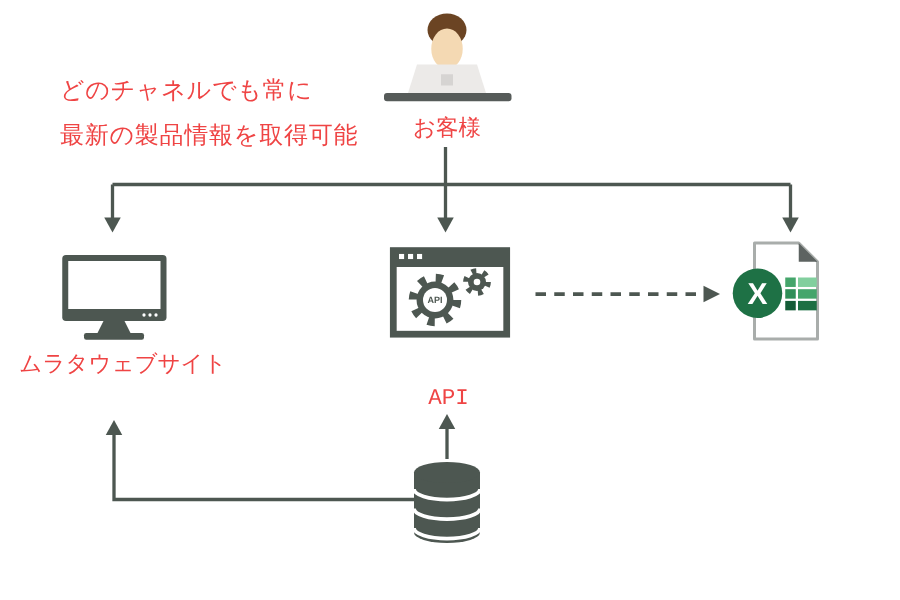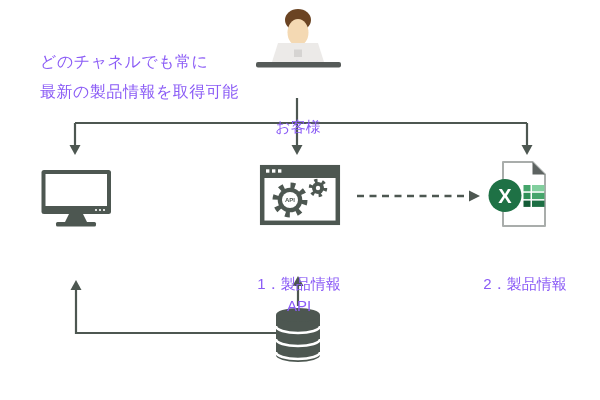--- a/index.html
+++ b/index.html
@@ -2,23 +2,23 @@
 <html><head>
 <meta charset="utf-8">
 <style>
   html,body{margin:0;padding:0;background:#fff;}
   .canvas{
     position:relative;width:600px;height:400px;background:#ffffff;overflow:hidden;
     font-family:"Liberation Sans","DejaVu Sans",sans-serif;
   }
   .diagram-svg{position:absolute;left:0;top:0;}
   .lbl{
-    position:absolute;color:#8b5cf6;font-size:15px;white-space:nowrap;line-height:1.2;
+    position:absolute;color:#ef4444;font-size:15px;white-space:nowrap;line-height:1.2;font-family:Liberation Mono, monospace;
   }
-  .centered{transform:translateX(-50%);margin-top:40px;}
+  .centered{transform:translateX(-50%);}
   .annotation{font-size:16px;letter-spacing:0.5px;}
 </style>
 </head>
 <body>
 
 <div class="canvas">
 
   <svg class="diagram-svg" width="600" height="400" viewBox="0 0 600 400">
 
     <g stroke="#4d5751" stroke-width="2.2" fill="none">
@@ -118,20 +118,19 @@
       <path d="M276,339 A22,7 0 0 0 320,339" stroke="#ffffff" stroke-width="2.5" fill="none"></path>
       <path d="M276,352 A22,7 0 0 0 320,352" stroke="#ffffff" stroke-width="2.5" fill="none"></path>
     </g>
   </svg>
 
   <div class="lbl annotation" style="left:40px;top:52px;">どのチャネルでも常に</div>
   <div class="lbl annotation" style="left:40px;top:82px;">最新の製品情報を取得可能</div>
 
   <div class="lbl centered" style="left:298px;top:78px;">お客様</div>
 
+  <div class="lbl centered" style="left:82px;top:235px;">ムラタウェブサイト</div>
 
-  <div class="lbl centered" style="left:299px;top:235px;">1．製品情報</div>
   <div class="lbl centered" style="left:299px;top:257px;">API</div>
 
-  <div class="lbl centered" style="left:525px;top:235px;">2．製品情報</div>
 
 
 </div>
 
 </body></html>

